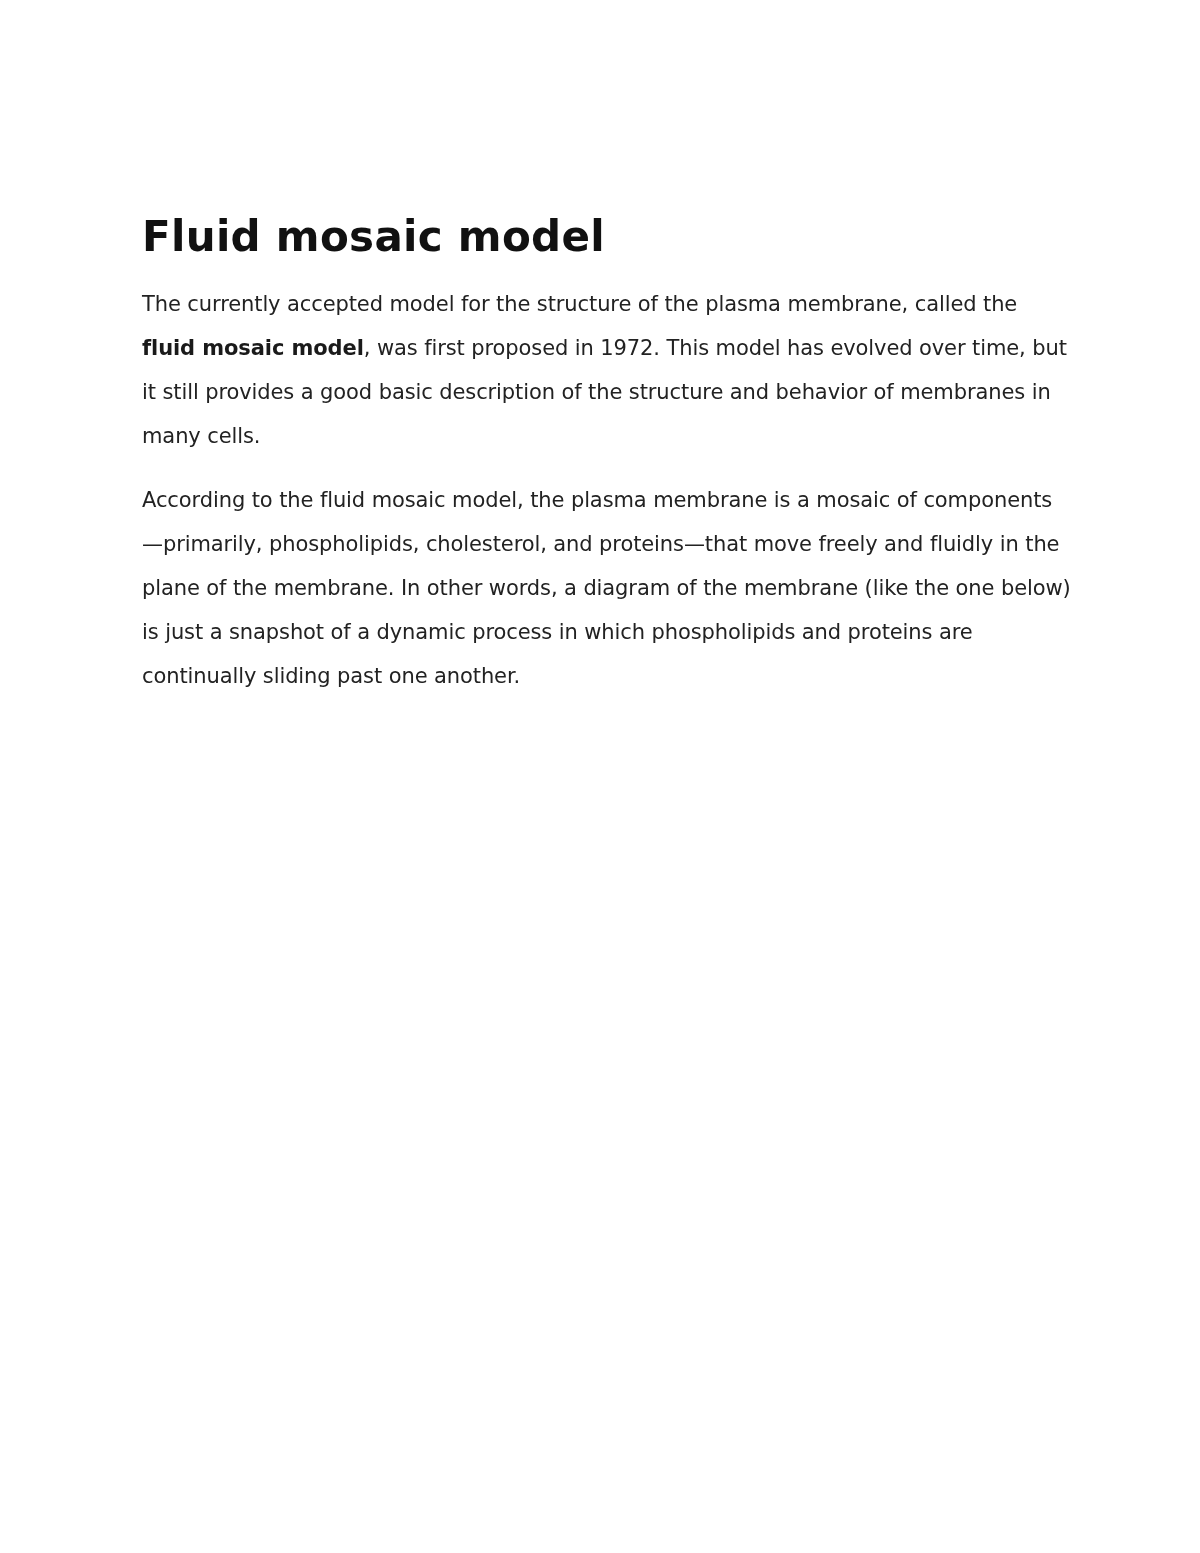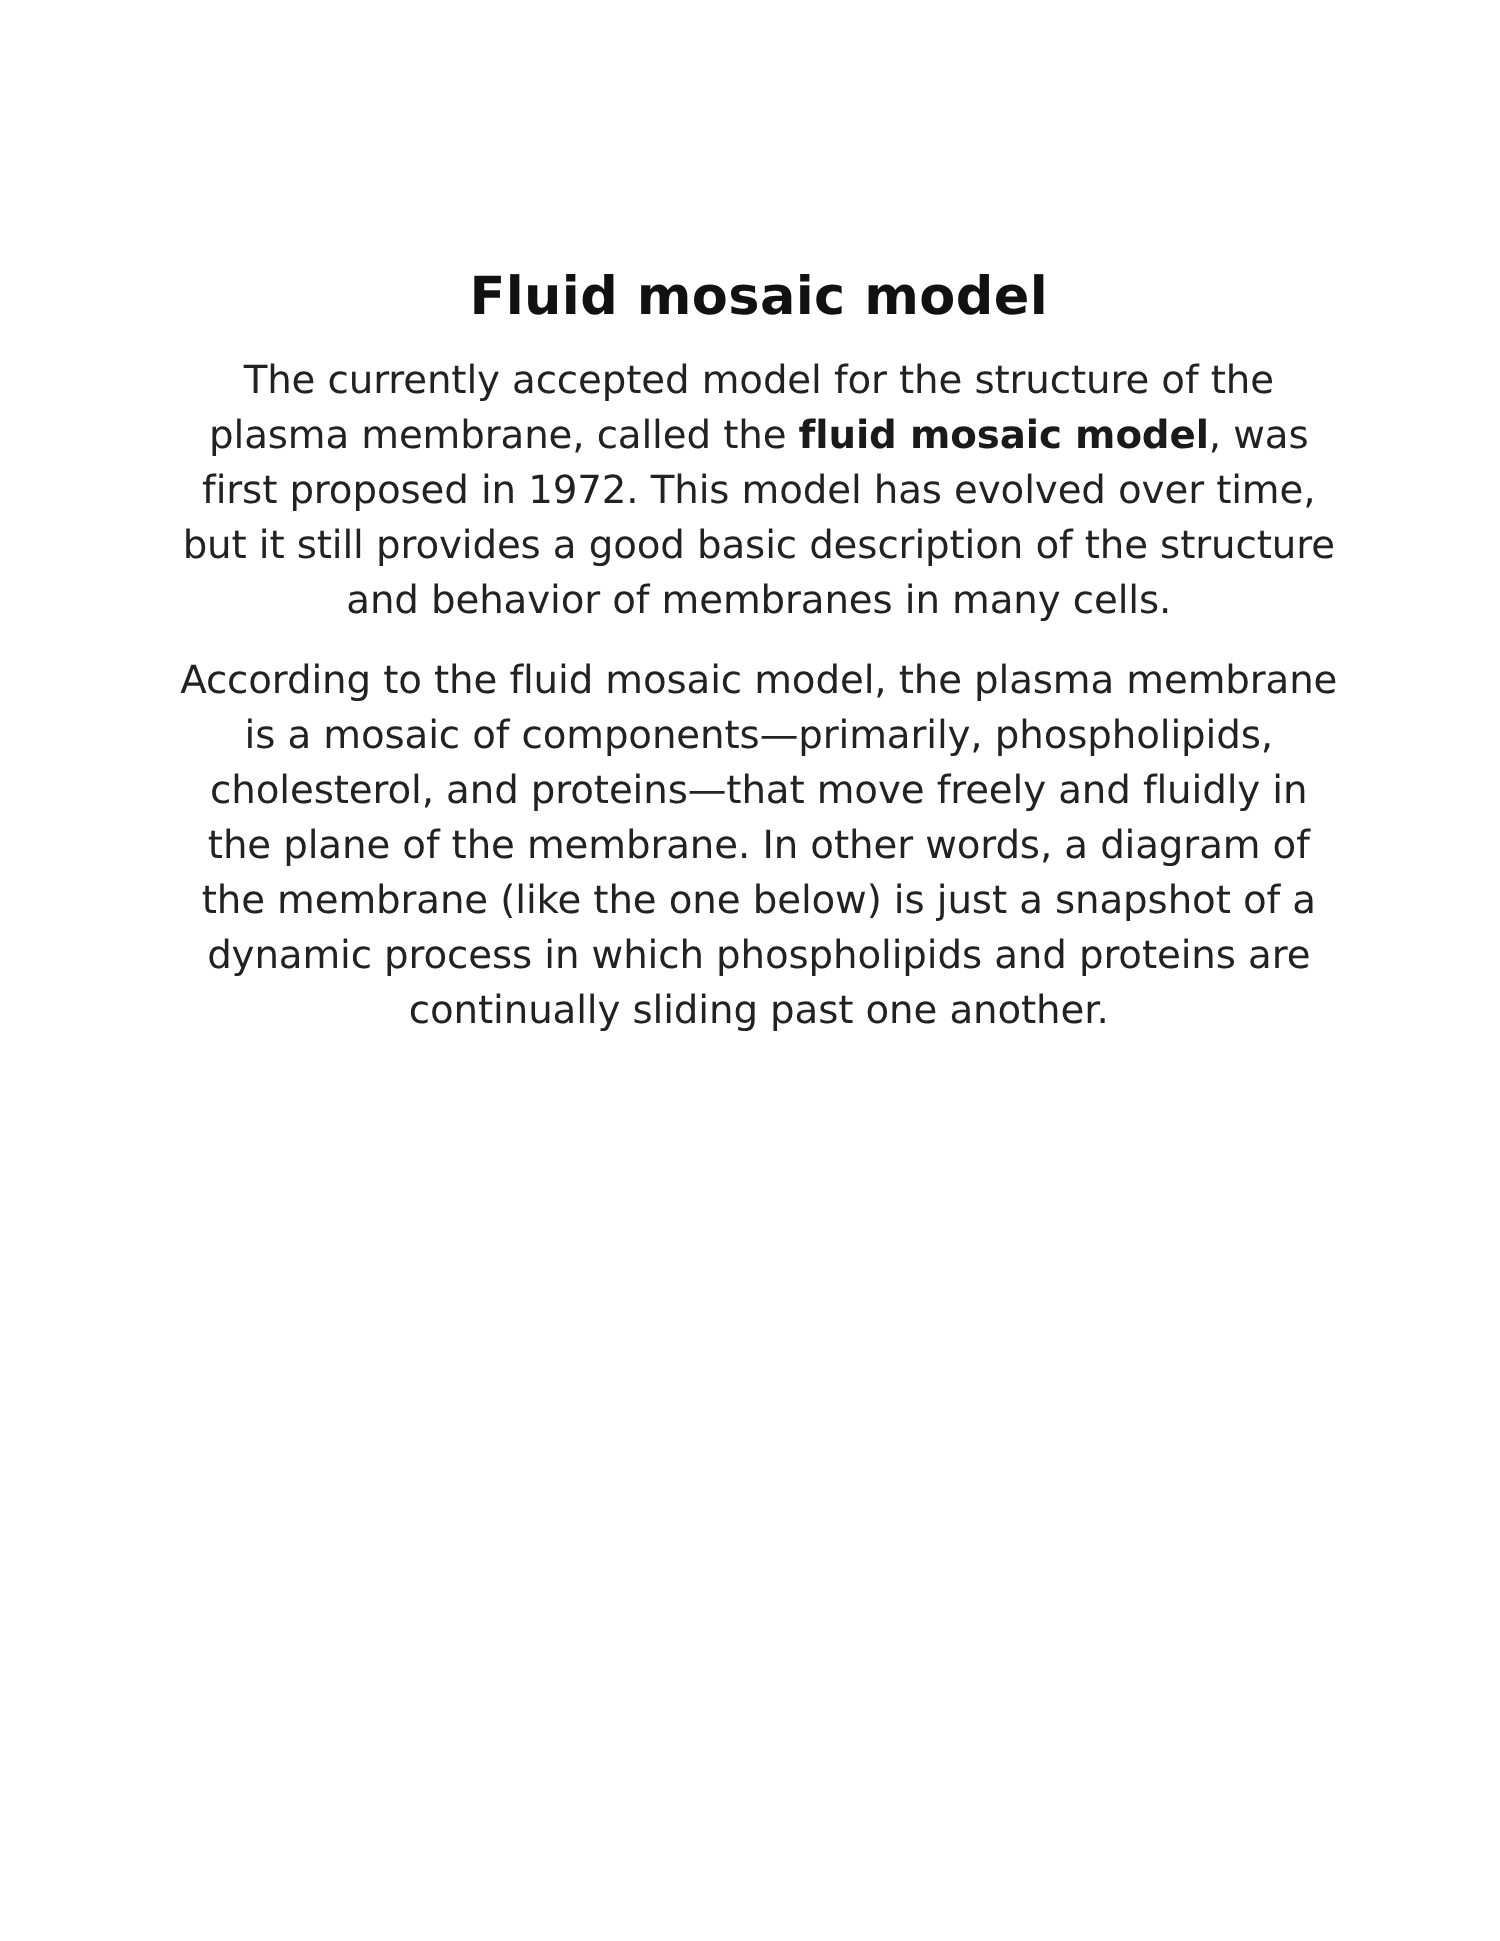--- a/index.html
+++ b/index.html
@@ -13,33 +13,32 @@
       position: relative;
       overflow: hidden;
     }
     .page {
       position: absolute;
       left: 142px;
       top: 208px;
       width: 930px;
       font-family: "DejaVu Sans", sans-serif;
       color: #222222;
-      text-align: center;
     }
     .title {
       margin: 0 0 16px 0;
       font-size: 42px;
       font-weight: bold;
       color: #111111;
       line-height: 58px;
       letter-spacing: 0.3px;
     }
     .para {
       margin: 0 0 20px 0;
-      font-size: 31px;
+      font-size: 21px;
       line-height: 44px;
       letter-spacing: -0.1px;
     }
     .para b {
       font-weight: bold;
       color: #1a1a1a;
     }
   </style>
 </head>
 <body>

